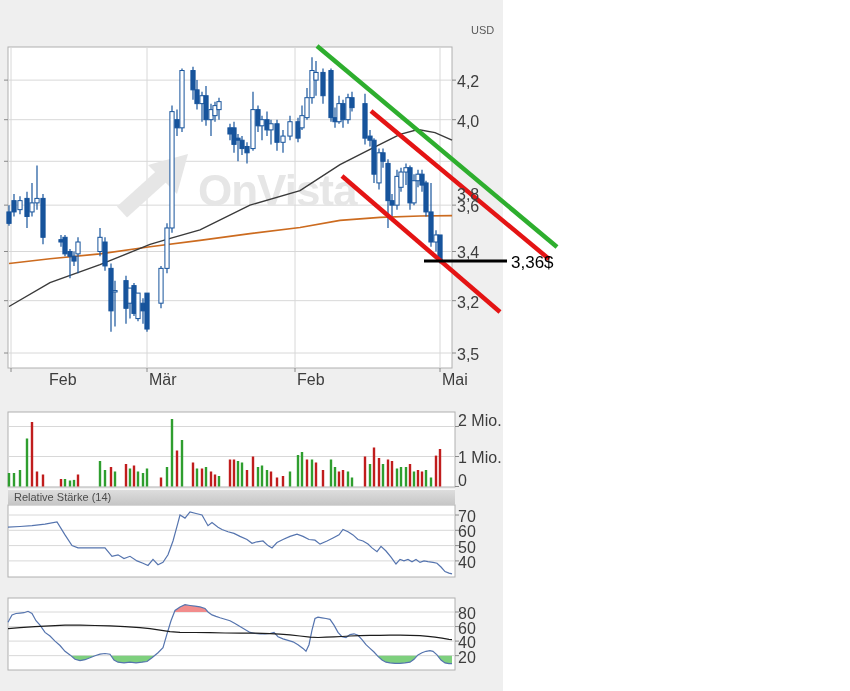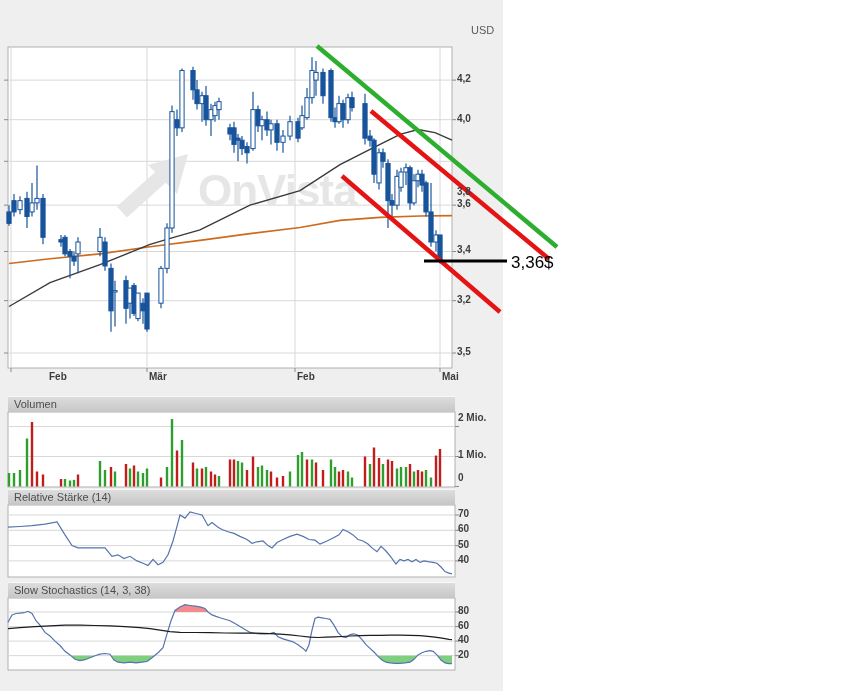--- a/index.html
+++ b/index.html
@@ -8,21 +8,21 @@
   .chart-bg{position:absolute;left:0;top:0;width:503px;height:691px;background:#efefef;}
   svg{position:absolute;left:0;top:0;}
   .legend{position:absolute;left:3px;top:1px;}
   .legend-row{display:flex;align-items:center;height:12px;margin-bottom:1px;}
   .swatch{width:7px;height:7px;margin-right:4px;flex:0 0 auto;}
   .legend-label{font-size:11px;color:#1e1e1e;white-space:nowrap;}
   .unit-label{position:absolute;left:471px;top:24px;font-size:11px;color:#5a5a5a;}
   .panel-header{position:absolute;left:8px;width:447px;height:16px;box-sizing:border-box;
       background:linear-gradient(#dddddd,#c6c6c6);border-top:1px solid #f8f8f8;
       font-size:11px;color:#4c4c4c;line-height:15px;padding-left:6px;}
-  .axis-label{position:absolute;font-size:10px;color:#3d3d3d;white-space:nowrap;font-weight:bold;}
+  .axis-label{position:absolute;font-size:16px;color:#3d3d3d;white-space:nowrap;}
   .level-label{position:absolute;left:511px;top:253px;font-size:17px;color:#000;}
 </style>
 </head>
 <body>
 
 <div class="page">
   <div class="chart-bg"></div>
 
   <svg id="chart" width="850" height="691" viewBox="0 0 850 691">
       <rect x="8" y="47" width="444" height="321" fill="#fff" stroke="#b0b0b0"></rect>
@@ -331,23 +331,21 @@
     </svg>
 
 
   <div class="unit-label">USD</div>
 
   <div class="axis-label" style="left:23px;top:371px;padding-left:26px;">Feb</div>
   <div class="axis-label" style="left:149px;top:371px;">Mär</div>
   <div class="axis-label" style="left:297px;top:371px;">Feb</div>
   <div class="axis-label" style="left:442px;top:371px;">Mai</div>
 
-  <div class="panel-header" style="top:396px;">Volumen</div>
   <div class="panel-header" style="top:489px;">Relative Stärke (14)</div>
-  <div class="panel-header" style="top:582px;">Slow Stochastics (14, 3, 38)</div>
 
   <div class="level-label">3,36$</div>
 
   <div id="dyn-labels">
       <div class="axis-label" style="left: 457px; top: 73.121px;">4,2</div>
       <div class="axis-label" style="left: 457px; top: 112.69px;">4,0</div>
       <div class="axis-label" style="left: 457px; top: 154.289px; margin-top: 32px;">3,8</div>
       <div class="axis-label" style="left: 457px; top: 198.137px;">3,6</div>
       <div class="axis-label" style="left: 457px; top: 244.493px;">3,4</div>
       <div class="axis-label" style="left: 457px; top: 293.659px;">3,2</div>

